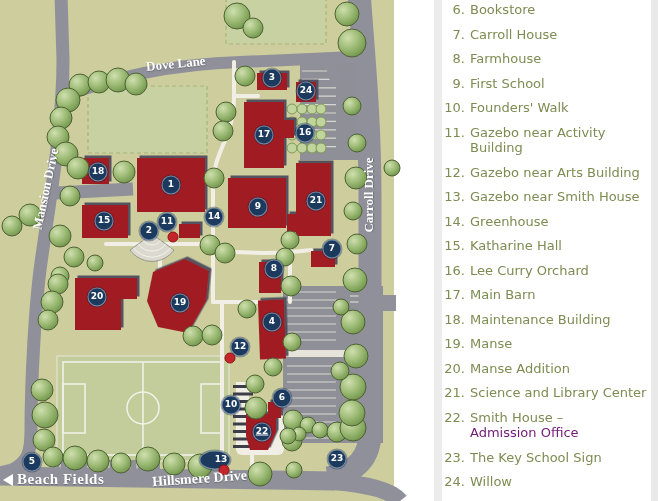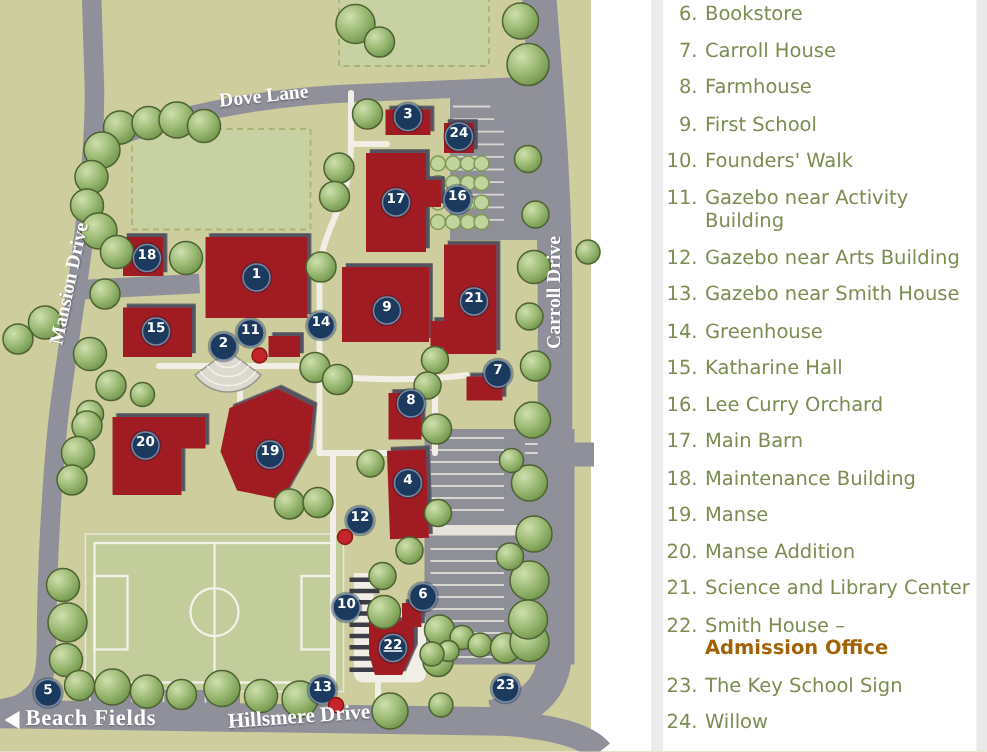--- a/index.html
+++ b/index.html
@@ -25,21 +25,21 @@
   .arrow-left{position:absolute;left:3px;top:474px;width:0;height:0;
               border:6px solid transparent;border-right:10px solid #fff;border-left:0;}
   .edge{position:absolute;top:0;height:501px;}
   .edge-l{left:434px;width:8px;background:#ececec;}
   .edge-r{left:651px;width:7px;background:#e9e9e9;}
   .legend{position:absolute;left:442px;top:2px;width:209px;}
   .legend ol{list-style:none;margin:0;padding:0;}
   .legend li{display:flex;margin-bottom:9px;color:#7d8c52;font-size:13px;line-height:15.5px;}
   .legend .num{width:23px;text-align:right;margin-right:5px;flex:none;}
   .legend .lbl{width:182px;}
-  .legend b.accent{color:#a16207;font-weight:bold;text-align:right;}
+  .legend b.accent{color:#701a75;font-weight:normal;text-align:right;}
 </style>
 </head>
 <body>
 
 <div class="page">
 
   <div class="map">
     <svg width="420" height="501" viewBox="0 0 420 501">
       <defs>
         <radialGradient id="tg" cx="35%" cy="32%" r="75%">
@@ -290,21 +290,21 @@
         <div class="marker" style="left: 272px; top: 78px;">3</div>
         <div class="marker" style="left: 272px; top: 322px;">4</div>
         <div class="marker" style="left: 32px; top: 462px;">5</div>
         <div class="marker" style="left: 282px; top: 398px;">6</div>
         <div class="marker" style="left: 332px; top: 249px;">7</div>
         <div class="marker" style="left: 274px; top: 269px;">8</div>
         <div class="marker" style="left: 258px; top: 207px;">9</div>
         <div class="marker" style="left: 231px; top: 405px;">10</div>
         <div class="marker" style="left: 167px; top: 222px;">11</div>
         <div class="marker" style="left: 240px; top: 347px;">12</div>
-        <div class="marker" style="left: 215px; top: 460px;">13</div>
+        <div class="marker" style="left: 215px; top: 460px; padding-left: 12px;">13</div>
         <div class="marker" style="left: 190px; top: 217px; margin-left: 24px;">14</div>
         <div class="marker" style="left: 104px; top: 221px;">15</div>
         <div class="marker" style="left: 305px; top: 133px;">16</div>
         <div class="marker" style="left: 264px; top: 135px;">17</div>
         <div class="marker" style="left: 98px; top: 172px;">18</div>
         <div class="marker" style="left: 180px; top: 303px;">19</div>
         <div class="marker" style="left: 97px; top: 297px;">20</div>
         <div class="marker" style="left: 316px; top: 201px;">21</div>
         <div class="marker" style="left: 262px; top: 432px; text-decoration: underline;">22</div>
         <div class="marker" style="left: 337px; top: 459px;">23</div>

